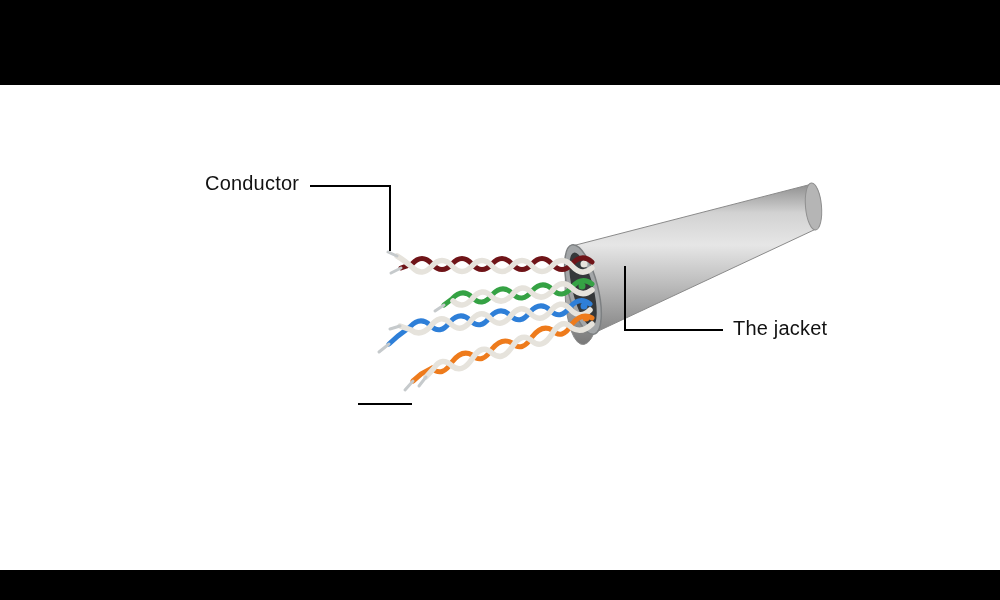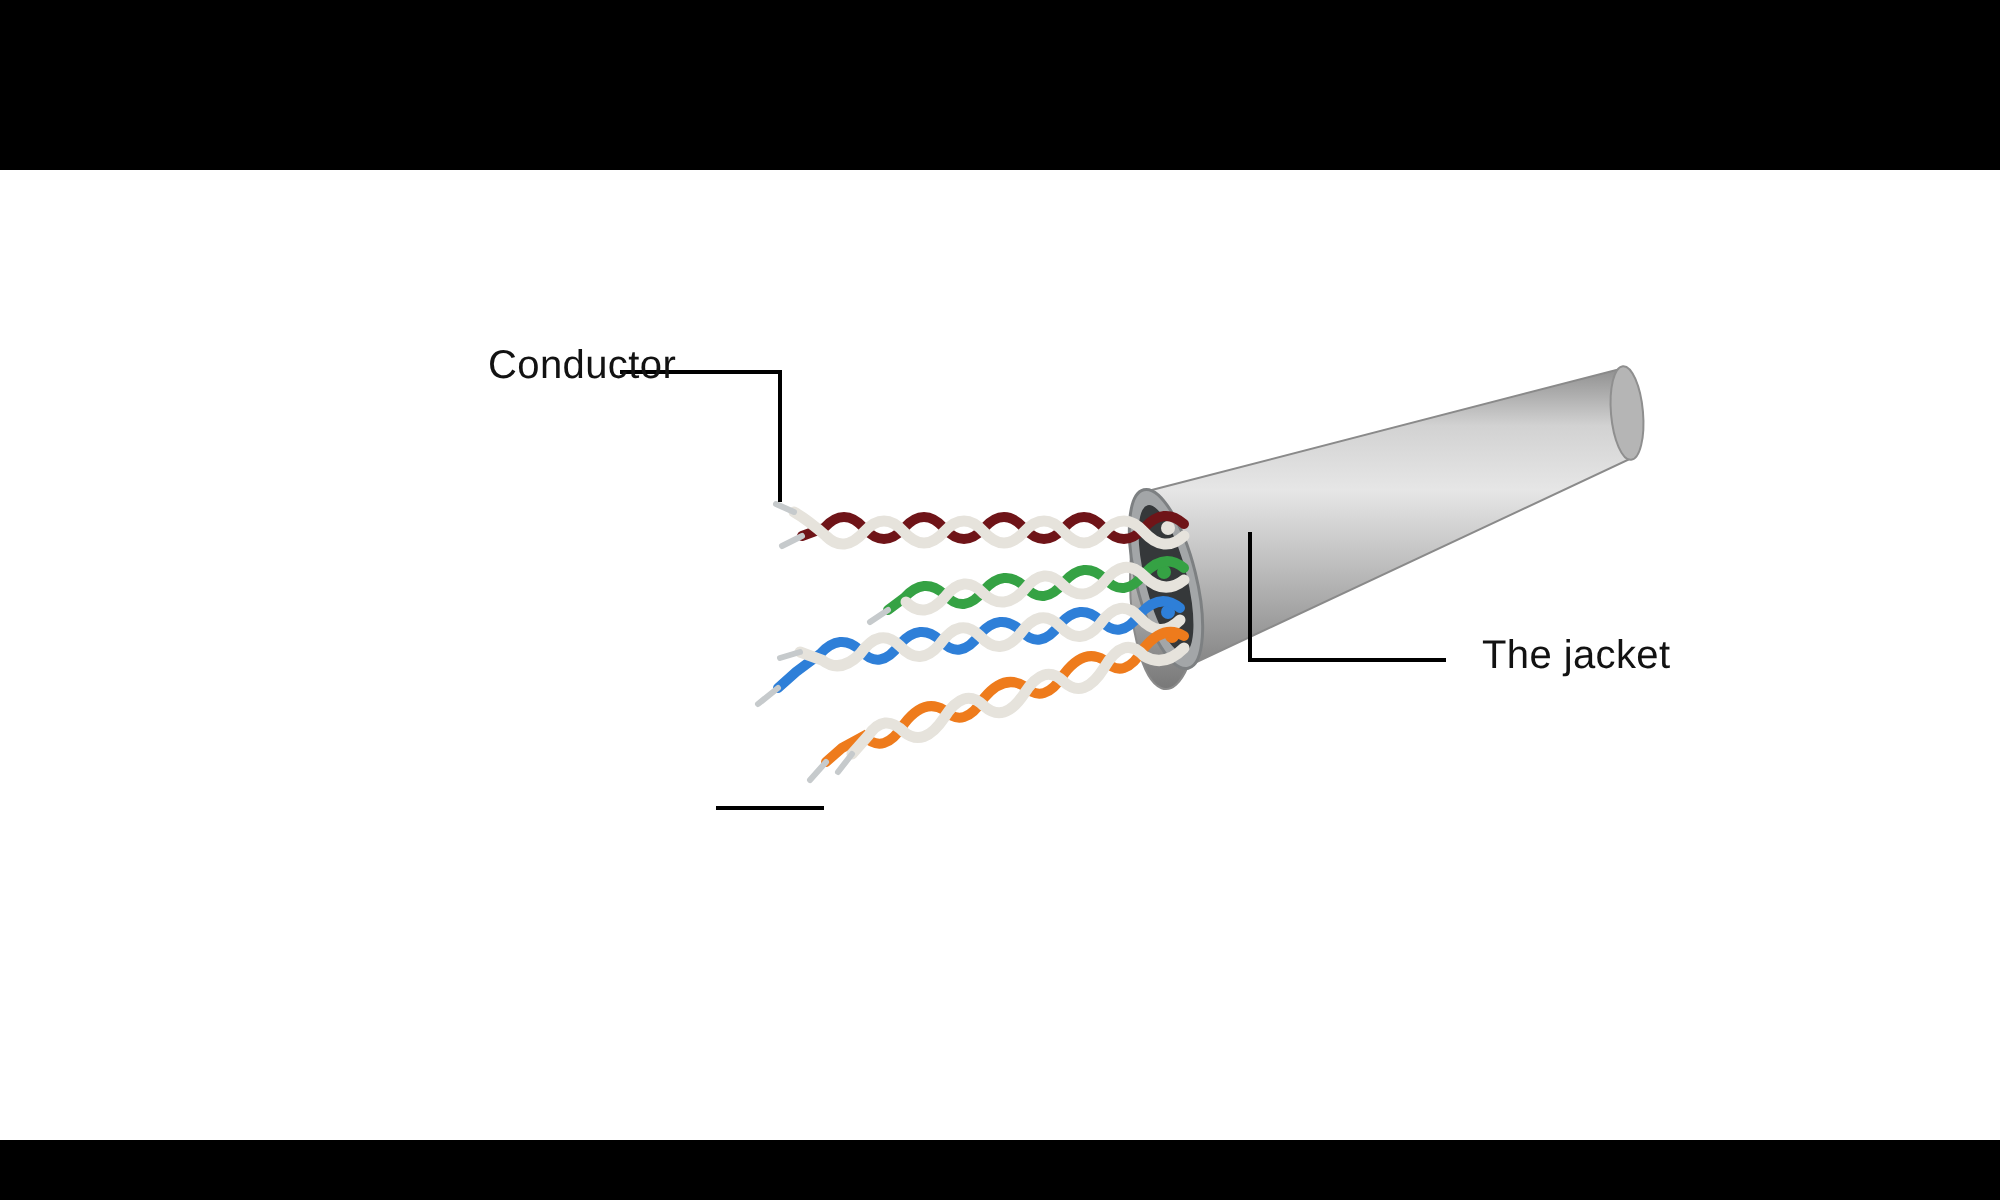--- a/index.html
+++ b/index.html
@@ -23,25 +23,24 @@
     position: absolute;
     left: 0; top: 0;
     width: 1000px; height: 600px;
   }
   .label {
     position: absolute;
     font-size: 20px;
     color: #121212;
     white-space: nowrap;
     letter-spacing: 0.2px;
-    margin-left: 39px;
   }
   .label.conductor { left: 205px; top: 172px; }
   .label.insulation { left: 205px; top: 392px; }
-  .label.jacket { left: 702px; top: 317px; }
+  .label.jacket { left: 733px; top: 317px; }
 </style>
 </head>
 <body>
 
 <div class="stage">
 
   <div class="bar top"></div>
   <div class="bar bottom"></div>
 
   <svg class="art" viewBox="0 0 1000 600">

